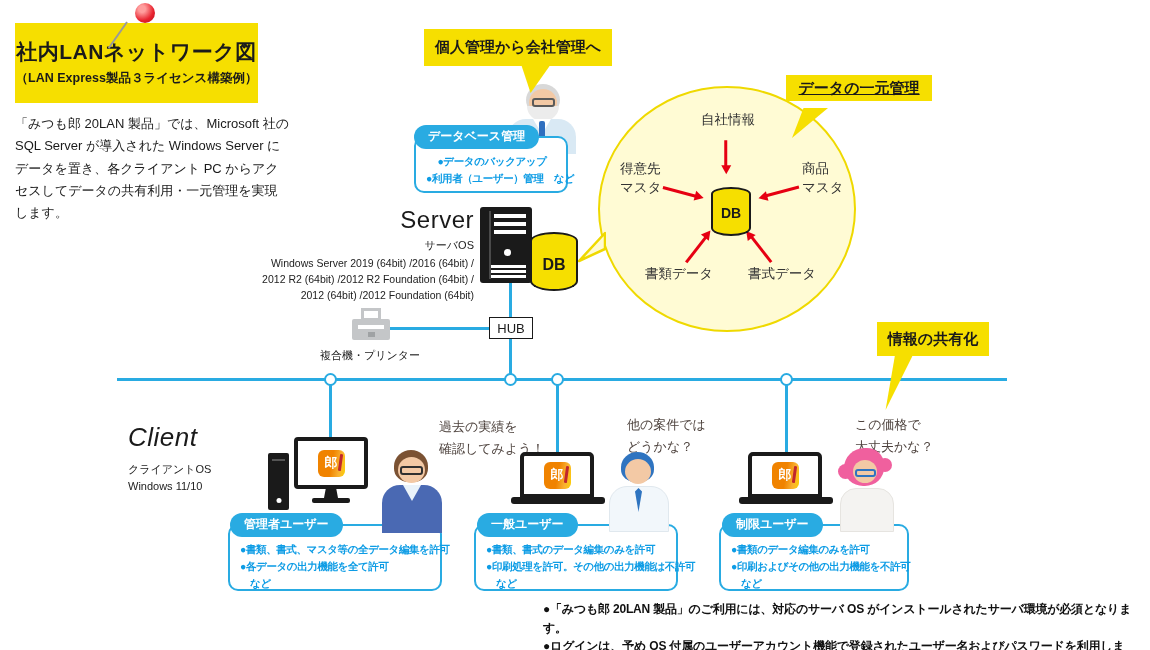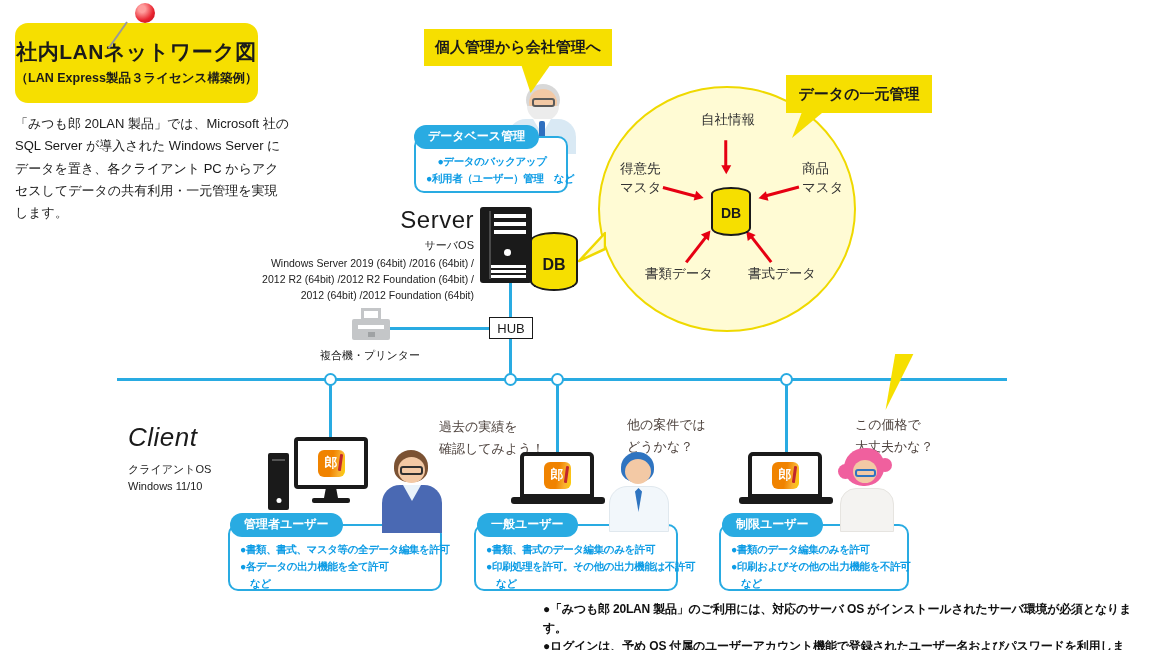--- a/index.html
+++ b/index.html
@@ -4,21 +4,21 @@
 <style>
   :root{
     --c-yellow:#F6DF00; --c-pale:#FFFBD4; --c-cyan:#29ABE2;
     --c-item:#0D9CE5; --c-red:#E60012; --c-ink:#1A1A1A;
   }
   *{margin:0;padding:0;box-sizing:border-box;}
   body{font-family:"Liberation Sans","DejaVu Sans",sans-serif;background:#fff;}
   .stage{position:relative;width:1150px;height:650px;background:#fff;overflow:hidden;}
 
   
-  .note{position:absolute;left:15px;top:23px;width:243px;height:80px;background:var(--c-yellow);padding-top:15px;text-align:center;z-index:2;border-radius:13px;}
+  .note{position:absolute;left:15px;top:23px;width:243px;height:80px;background:var(--c-yellow);padding-top:15px;text-align:center;z-index:2;}
   .note-title{font-size:21px;font-weight:bold;color:var(--c-ink);letter-spacing:.5px;}
   .note-sub{font-size:12.5px;font-weight:bold;color:var(--c-ink);margin-top:4px;}
   .pin{position:absolute;left:118px;top:2px;width:44px;height:52px;z-index:3;}
   .pin-needle{position:absolute;left:8px;top:20px;width:2px;height:32px;background:#9a9a9a;transform:rotate(35deg);transform-origin:top center;}
   .pin-ball{position:absolute;left:17px;top:1px;width:20px;height:20px;border-radius:50%;background:radial-gradient(circle at 35% 30%,#ff9d9d 0 18%,#e8232f 60%,#b20f1d 100%);}
 
   .intro{position:absolute;left:15px;top:113px;width:300px;font-size:13px;line-height:1.72;color:var(--c-ink);z-index:2;}
 
   
   .callout{position:absolute;background:var(--c-yellow);display:flex;align-items:center;justify-content:center;font-size:15px;font-weight:bold;color:var(--c-ink);z-index:6;}
@@ -164,21 +164,21 @@
     <div class="ctop" style="top:-9px;width:48px;height:18px;"></div>
     <div class="cbody" style="width:48px;height:50px;border-radius:0 0 24px 24px / 0 0 10px 10px;"></div>
     <div class="clabel" style="top:15px;font-size:16px;">DB</div>
   </div>
 
   <div class="cloud"></div>
   <svg class="cloud-tail" width="30" height="36">
     <path d="M29 3 L3 31 L29 19 Z" fill="#FFFBD4" stroke="#EFD900" stroke-width="2.5" stroke-linejoin="round"></path>
   </svg>
 
-  <div class="callout" style="left:786px;top:75px;width:146px;height:38px;">
+  <div class="callout" style="left:786px;top:75px;width:146px;height:26px;text-decoration:underline;">
     <span>データの一元管理</span>
   </div>
   <div class="tail" style="left:792px;top:108px;width:36px;height:30px;clip-path:polygon(32% 0,100% 0,0 100%);"></div>
 
   <div class="elabel" style="left:701px;top:111px;">自社情報</div>
   <div class="elabel" style="left:620px;top:160px;">
     <div>得意先</div>
     <div>マスタ</div>
   </div>
   <div class="elabel" style="left:802px;top:160px;">
@@ -214,20 +214,23 @@
 
   <div class="hline" style="left:117px;top:378px;width:890px;height:2.5px;"></div>
   <div class="node" style="left:324px;top:373px;"></div>
   <div class="node" style="left:504px;top:373px;"></div>
   <div class="node" style="left:551px;top:373px;"></div>
   <div class="node" style="left:780px;top:373px;"></div>
   <div class="vline" style="left:329px;top:381px;width:2.5px;height:57px;"></div>
   <div class="vline" style="left:556px;top:381px;width:2.5px;height:75px;"></div>
   <div class="vline" style="left:785px;top:381px;width:2.5px;height:75px;"></div>
 
+  <div class="callout" style="left:877px;top:322px;width:112px;height:34px;">
+    <span>情報の共有化</span>
+  </div>
   <div class="tail" style="left:883px;top:354px;width:32px;height:56px;clip-path:polygon(38% 0,95% 0,8% 100%);"></div>
 
   <div class="cl-text">
     <div class="cl-name">Client</div>
     <div class="cl-os">
       <div>クライアントOS</div>
       <div>Windows 11/10</div>
     </div>
   </div>
 

